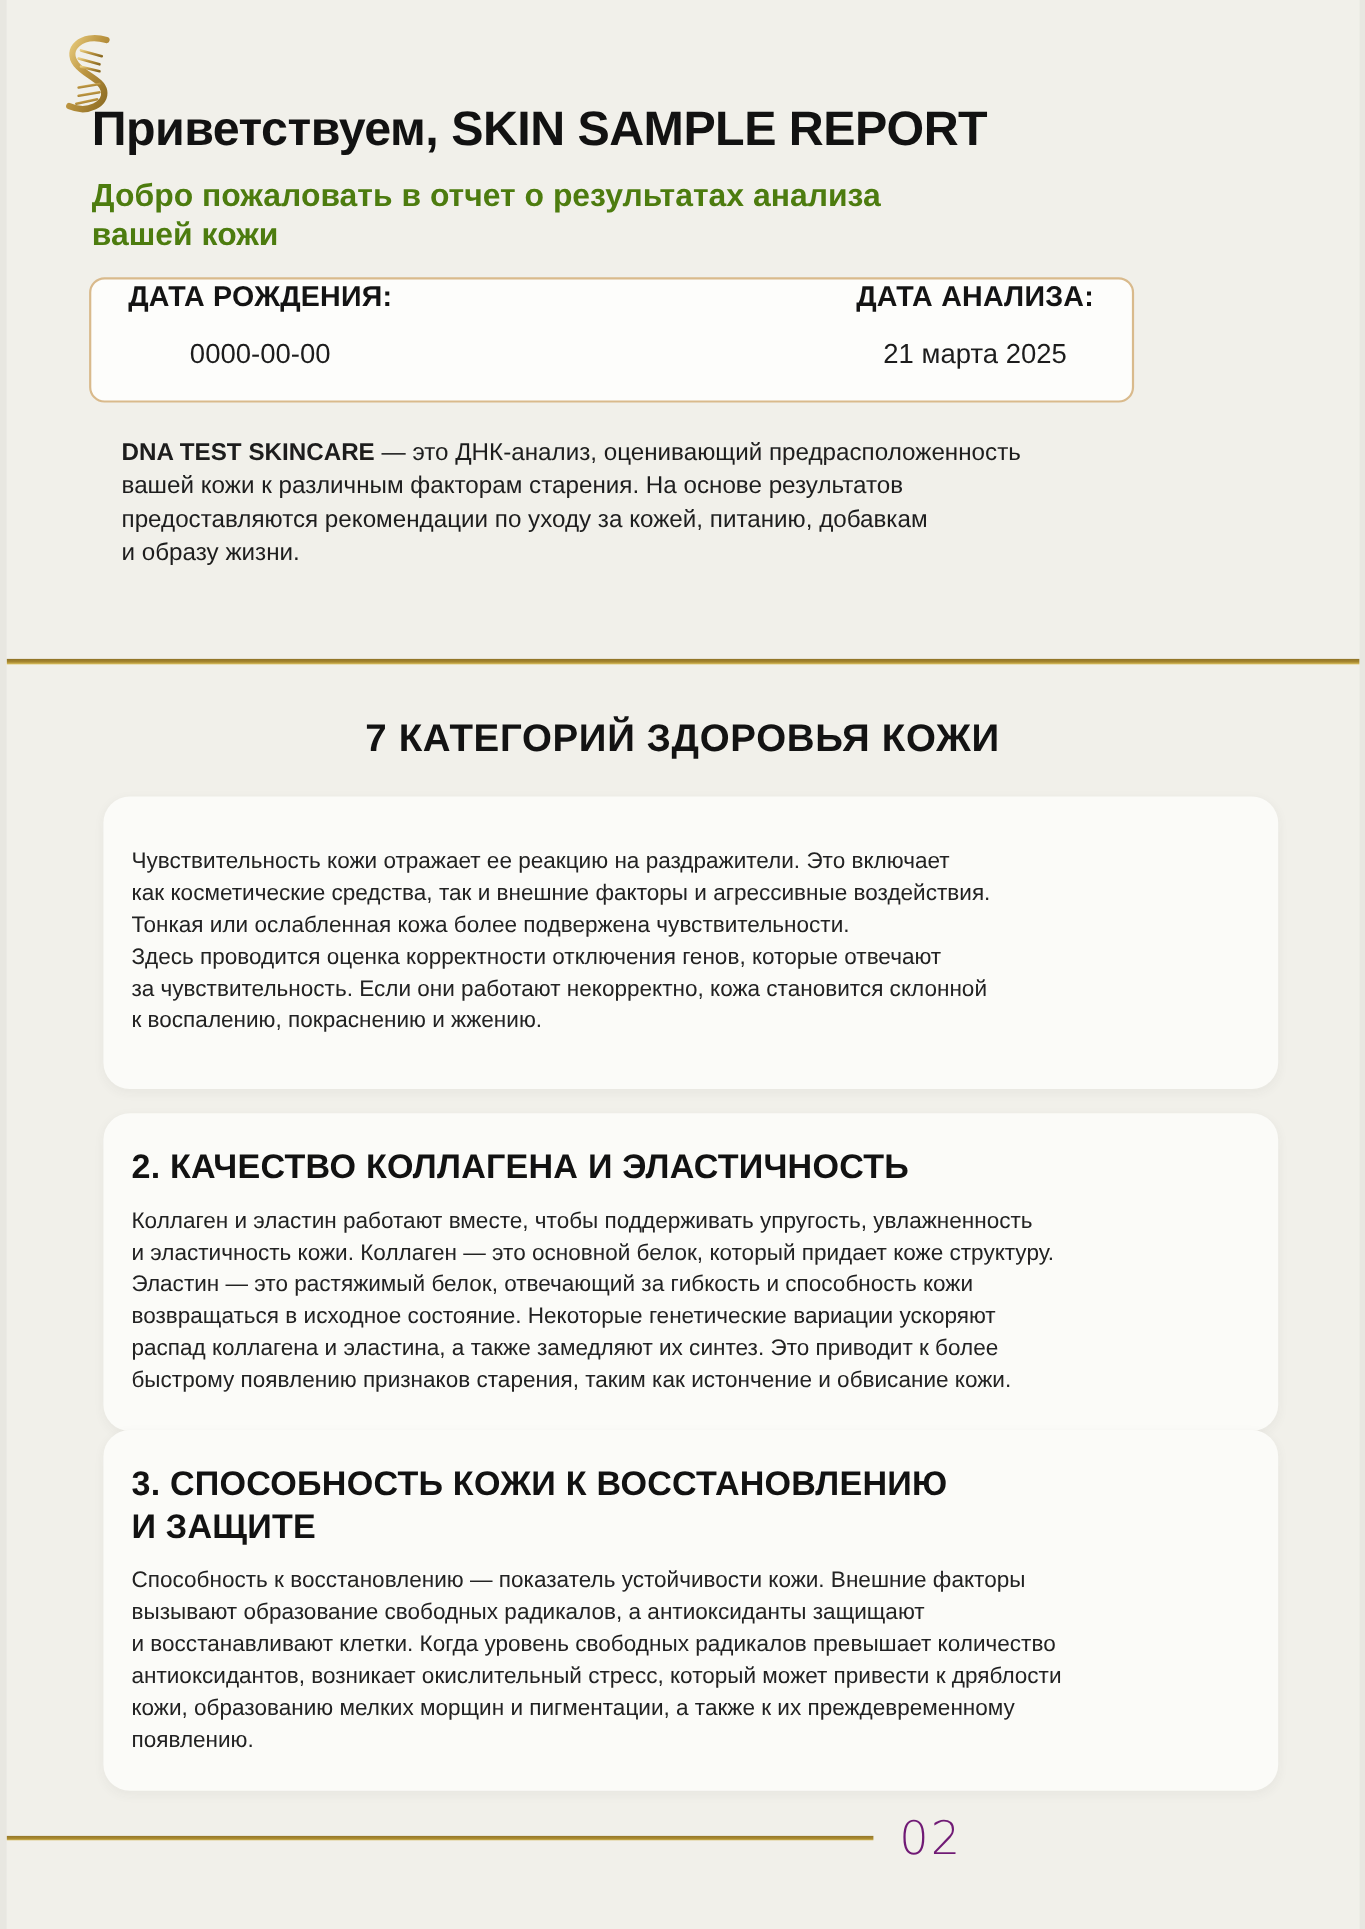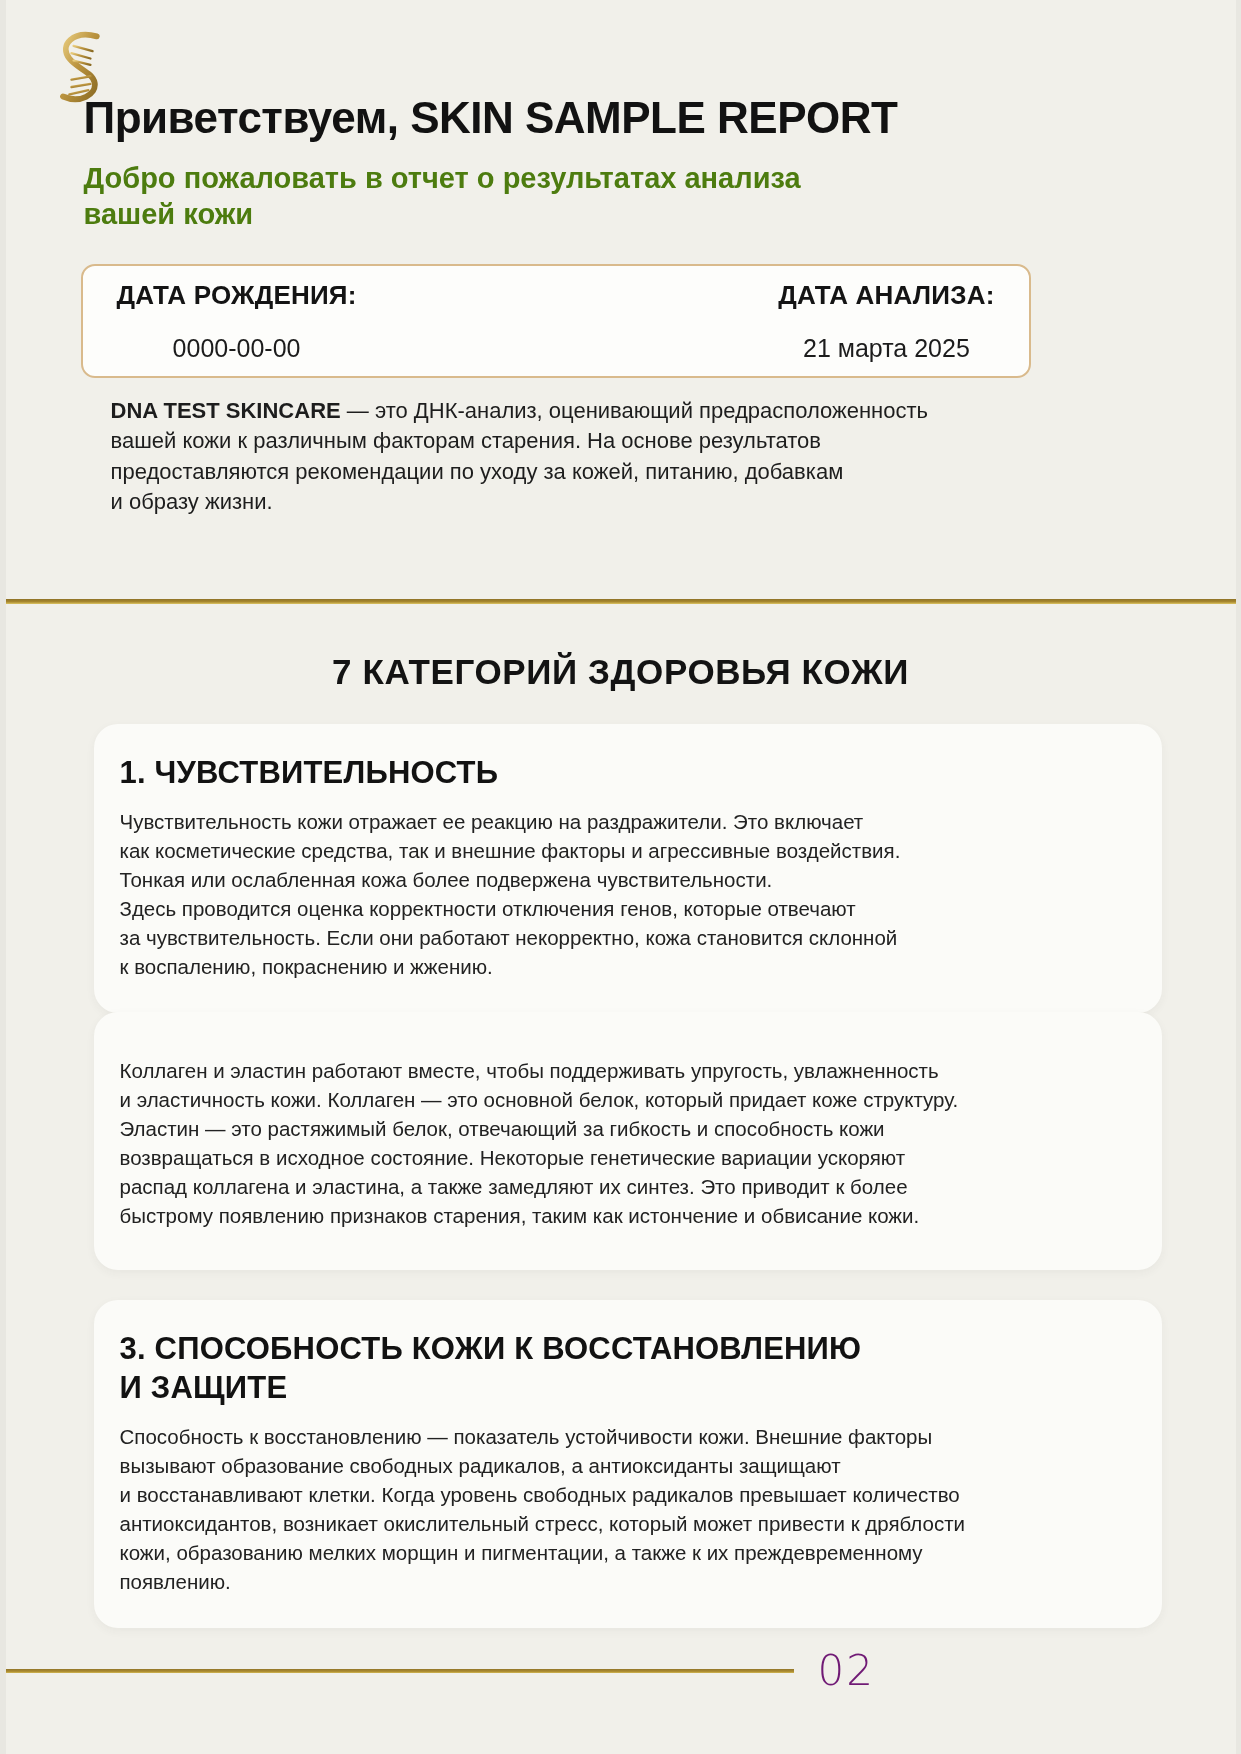--- a/index.html
+++ b/index.html
@@ -32,27 +32,27 @@
     position: absolute;
     left: 78px; top: 160px;
     font-size: 29px;
     font-weight: 700;
     line-height: 1.25;
     color: #4d7c0f;
     white-space: pre-line;
   }
   .info-box {
     position: absolute;
-    left: 75px; top: 264px;
+    left: 75px; top: 252px;
     width: 950px; height: 114px;
     background: #fdfdfb;
     border: 2px solid #d9ba8c;
     border-radius: 14px;
     display: flex;
-    align-items: center;
+    align-items: flex-start;
     justify-content: space-between;
     padding: 0 34px;
   }
   .info-col { text-align: center; }
   .info-label {
     font-size: 26px;
     font-weight: 800;
     letter-spacing: 0.2px;
     color: #141414;
   }
@@ -175,30 +175,30 @@
   <p class="intro"><span class="lead">DNA TEST SKINCARE</span><span> — это ДНК-анализ, оценивающий предрасположенность
 вашей кожи к различным факторам старения. На основе результатов
 предоставляются рекомендации по уходу за кожей, питанию, добавкам
 и образу жизни.</span></p>
 
   <div class="divider"></div>
 
   <div class="section-title">7 КАТЕГОРИЙ ЗДОРОВЬЯ КОЖИ</div>
 
   <div class="card card-1">
-    <div class="card-title">1. ЧУВСТВИТЕЛЬНОСТЬ</div>
     <div class="card-body">Чувствительность кожи отражает ее реакцию на раздражители. Это включает
 как косметические средства, так и внешние факторы и агрессивные воздействия.
 Тонкая или ослабленная кожа более подвержена чувствительности.
 Здесь проводится оценка корректности отключения генов, которые отвечают
 за чувствительность. Если они работают некорректно, кожа становится склонной
 к воспалению, покраснению и жжению.</div>
   </div>
 
   <div class="card card-2">
+    <div class="card-title">2. КАЧЕСТВО КОЛЛАГЕНА И ЭЛАСТИЧНОСТЬ</div>
     <div class="card-body">Коллаген и эластин работают вместе, чтобы поддерживать упругость, увлажненность
 и эластичность кожи. Коллаген — это основной белок, который придает коже структуру.
 Эластин — это растяжимый белок, отвечающий за гибкость и способность кожи
 возвращаться в исходное состояние. Некоторые генетические вариации ускоряют
 распад коллагена и эластина, а также замедляют их синтез. Это приводит к более
 быстрому появлению признаков старения, таким как истончение и обвисание кожи.</div>
   </div>
 
   <div class="card card-3">
     <div class="card-title">3. СПОСОБНОСТЬ КОЖИ К ВОССТАНОВЛЕНИЮ

